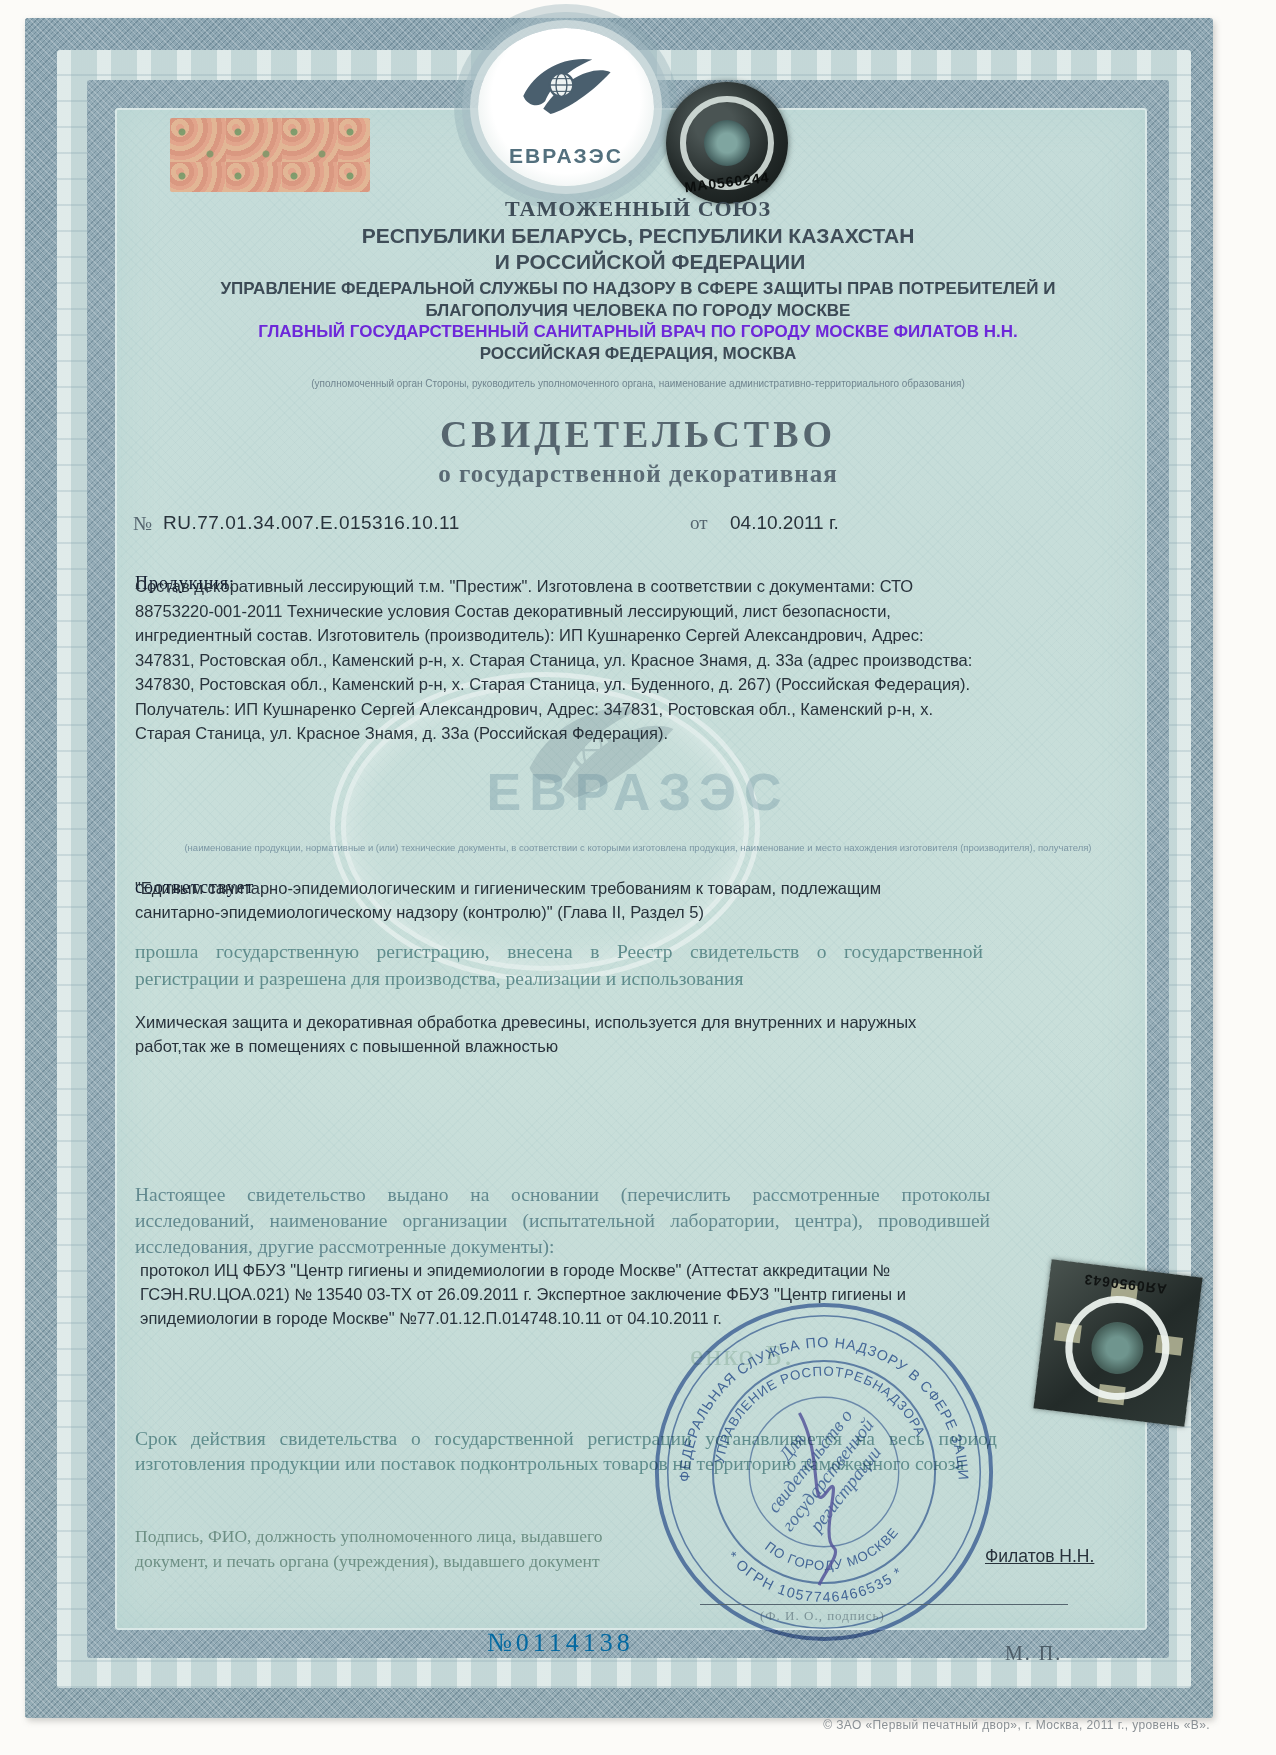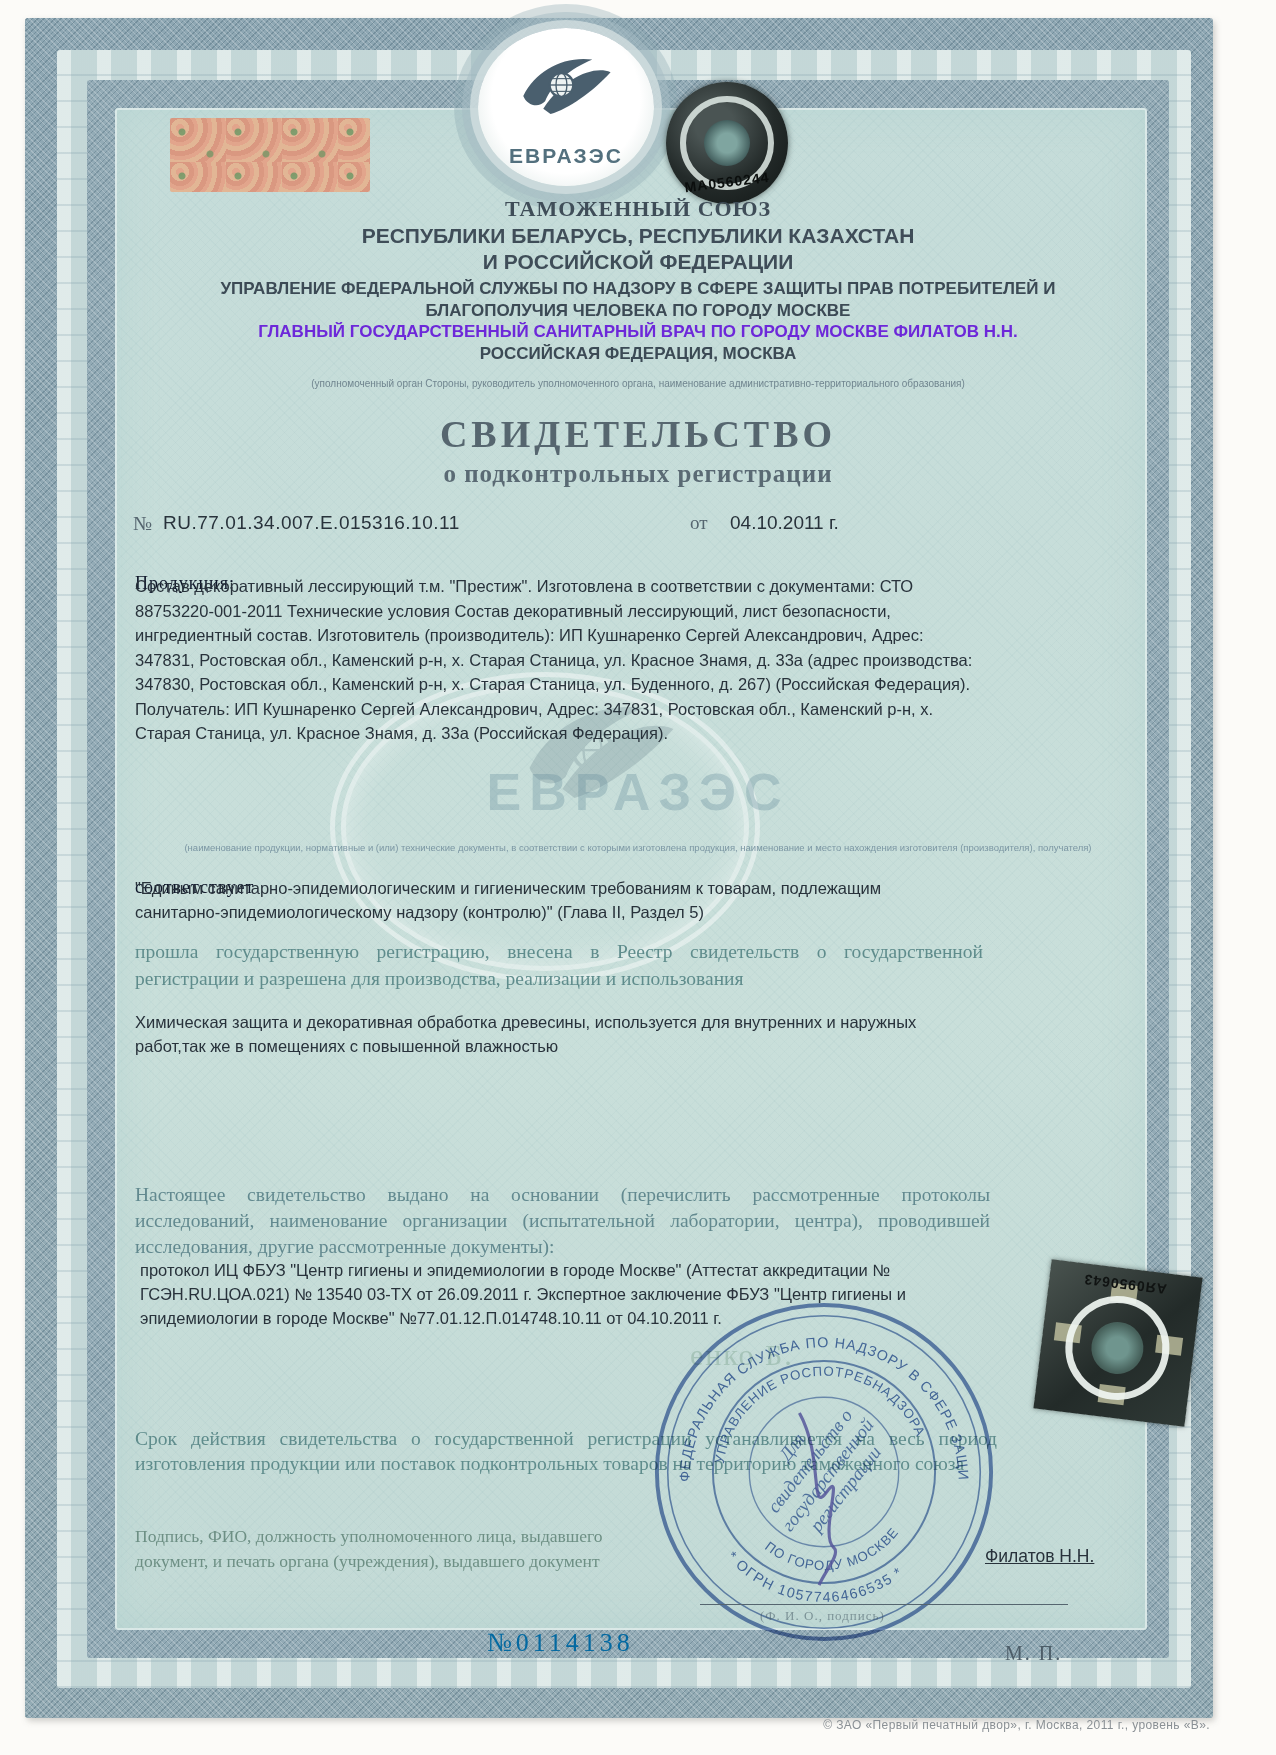--- a/index.html
+++ b/index.html
@@ -130,28 +130,28 @@
   </div>
 
   <div class="holo-top">
     <div class="ring"></div>
     <div class="core"></div>
     <div class="serial">МА0560244</div>
   </div>
 
   <div class="abs ctr hdr" style="left:138px;top:196px;width:1000px;font-size:22px;letter-spacing:1px;font-family:Liberation Serif, serif;">ТАМОЖЕННЫЙ СОЮЗ</div>
   <div class="abs ctr hdr" style="left:138px;top:224px;width:1000px;font-size:21px;">РЕСПУБЛИКИ БЕЛАРУСЬ, РЕСПУБЛИКИ КАЗАХСТАН</div>
-  <div class="abs ctr hdr" style="left:138px;top:250px;width:1000px;font-size:21px;">И РОССИЙСКОЙ ФЕДЕРАЦИИ</div>
+  <div class="abs ctr hdr" style="left:150px;top:250px;width:1000px;font-size:21px;">И РОССИЙСКОЙ ФЕДЕРАЦИИ</div>
   <div class="abs ctr" style="left:198px;top:278px;width:880px;font-size:17px;line-height:22px;color:#3c4a55;font-weight:700;">УПРАВЛЕНИЕ ФЕДЕРАЛЬНОЙ СЛУЖБЫ ПО НАДЗОРУ В СФЕРЕ ЗАЩИТЫ ПРАВ ПОТРЕБИТЕЛЕЙ И БЛАГОПОЛУЧИЯ ЧЕЛОВЕКА ПО ГОРОДУ МОСКВЕ</div>
   <div class="abs ctr" style="left:158px;top:322px;width:960px;font-size:17px;color:#6d28d9;font-weight:700;">ГЛАВНЫЙ ГОСУДАРСТВЕННЫЙ САНИТАРНЫЙ ВРАЧ ПО ГОРОДУ МОСКВЕ ФИЛАТОВ Н.Н.</div>
   <div class="abs ctr" style="left:158px;top:344px;width:960px;font-size:17px;color:#3c4a55;font-weight:700;">РОССИЙСКАЯ ФЕДЕРАЦИЯ, МОСКВА</div>
   <div class="abs ctr small-note" style="left:138px;top:378px;width:1000px;font-size:10px;">(уполномоченный орган Стороны, руководитель уполномоченного органа, наименование административно-территориального образования)</div>
 
   <div class="abs ctr title" style="left:138px;top:412px;width:1000px;font-size:38px;">СВИДЕТЕЛЬСТВО</div>
-  <div class="abs ctr subtitle" style="left:138px;top:460px;width:1000px;font-size:25px;">о подконтрольных регистрации</div>
+  <div class="abs ctr subtitle" style="left:138px;top:460px;width:1000px;font-size:25px;">о государственной декоративная</div>
 
   <div class="abs" style="left:133px;top:512px;font-family:'Liberation Serif',serif;font-size:20px;color:#55656f;">№</div>
   <div class="abs dark" style="left:163px;top:512px;font-size:19px;letter-spacing:.5px;">RU.77.01.34.007.Е.015316.10.11</div>
   <div class="abs" style="left:690px;top:512px;font-family:'Liberation Serif',serif;font-size:19px;color:#55656f;">от</div>
   <div class="abs dark" style="left:730px;top:512px;font-size:19px;">04.10.2011 г.</div>
 
   <div class="abs faded-label" style="left:135px;top:554px;font-size:18px;">Продукция:</div>
   <div class="abs dark" style="left:135px;top:574px;width:838px;font-size:16.5px;line-height:24.5px;">Состав декоративный лессирующий т.м. "Престиж". Изготовлена в соответствии с документами: СТО 88753220-001-2011 Технические условия Состав декоративный лессирующий, лист безопасности, ингредиентный состав. Изготовитель (производитель): ИП Кушнаренко Сергей Александрович, Адрес: 347831, Ростовская обл., Каменский р-н, х. Старая Станица, ул. Красное Знамя, д. 33а (адрес производства: 347830, Ростовская обл., Каменский р-н, х. Старая Станица, ул. Буденного, д. 267) (Российская Федерация).  Получатель: ИП Кушнаренко Сергей Александрович, Адрес: 347831, Ростовская обл., Каменский р-н, х. Старая Станица, ул. Красное Знамя, д. 33а (Российская Федерация).</div>
 
   <div class="abs ctr" style="left:118px;top:842px;width:1040px;font-size:9.5px;color:#7b96a3;">(наименование продукции, нормативные и (или) технические документы, в соответствии с которыми изготовлена продукция, наименование и место нахождения изготовителя (производителя), получателя)</div>

